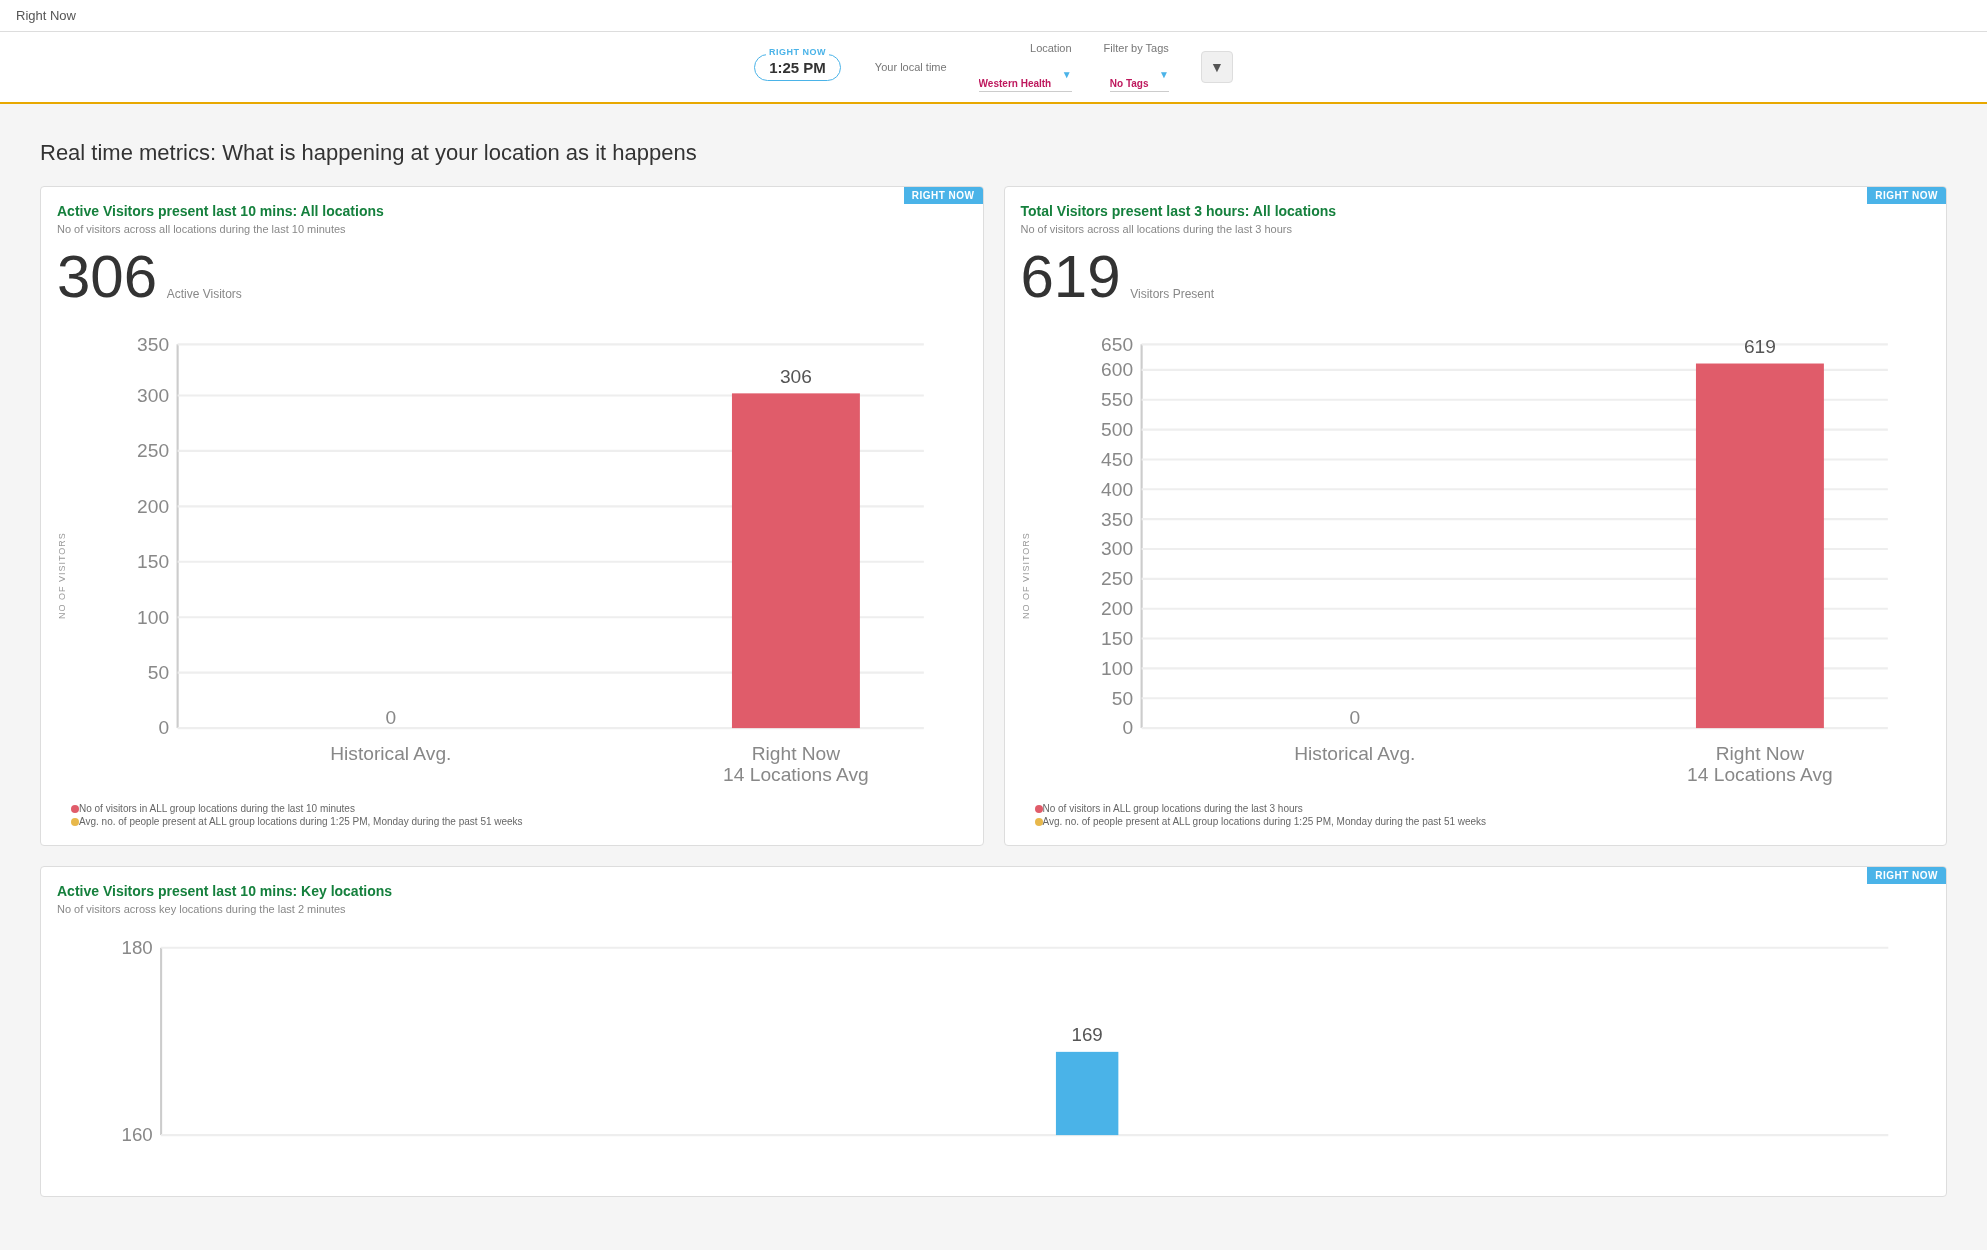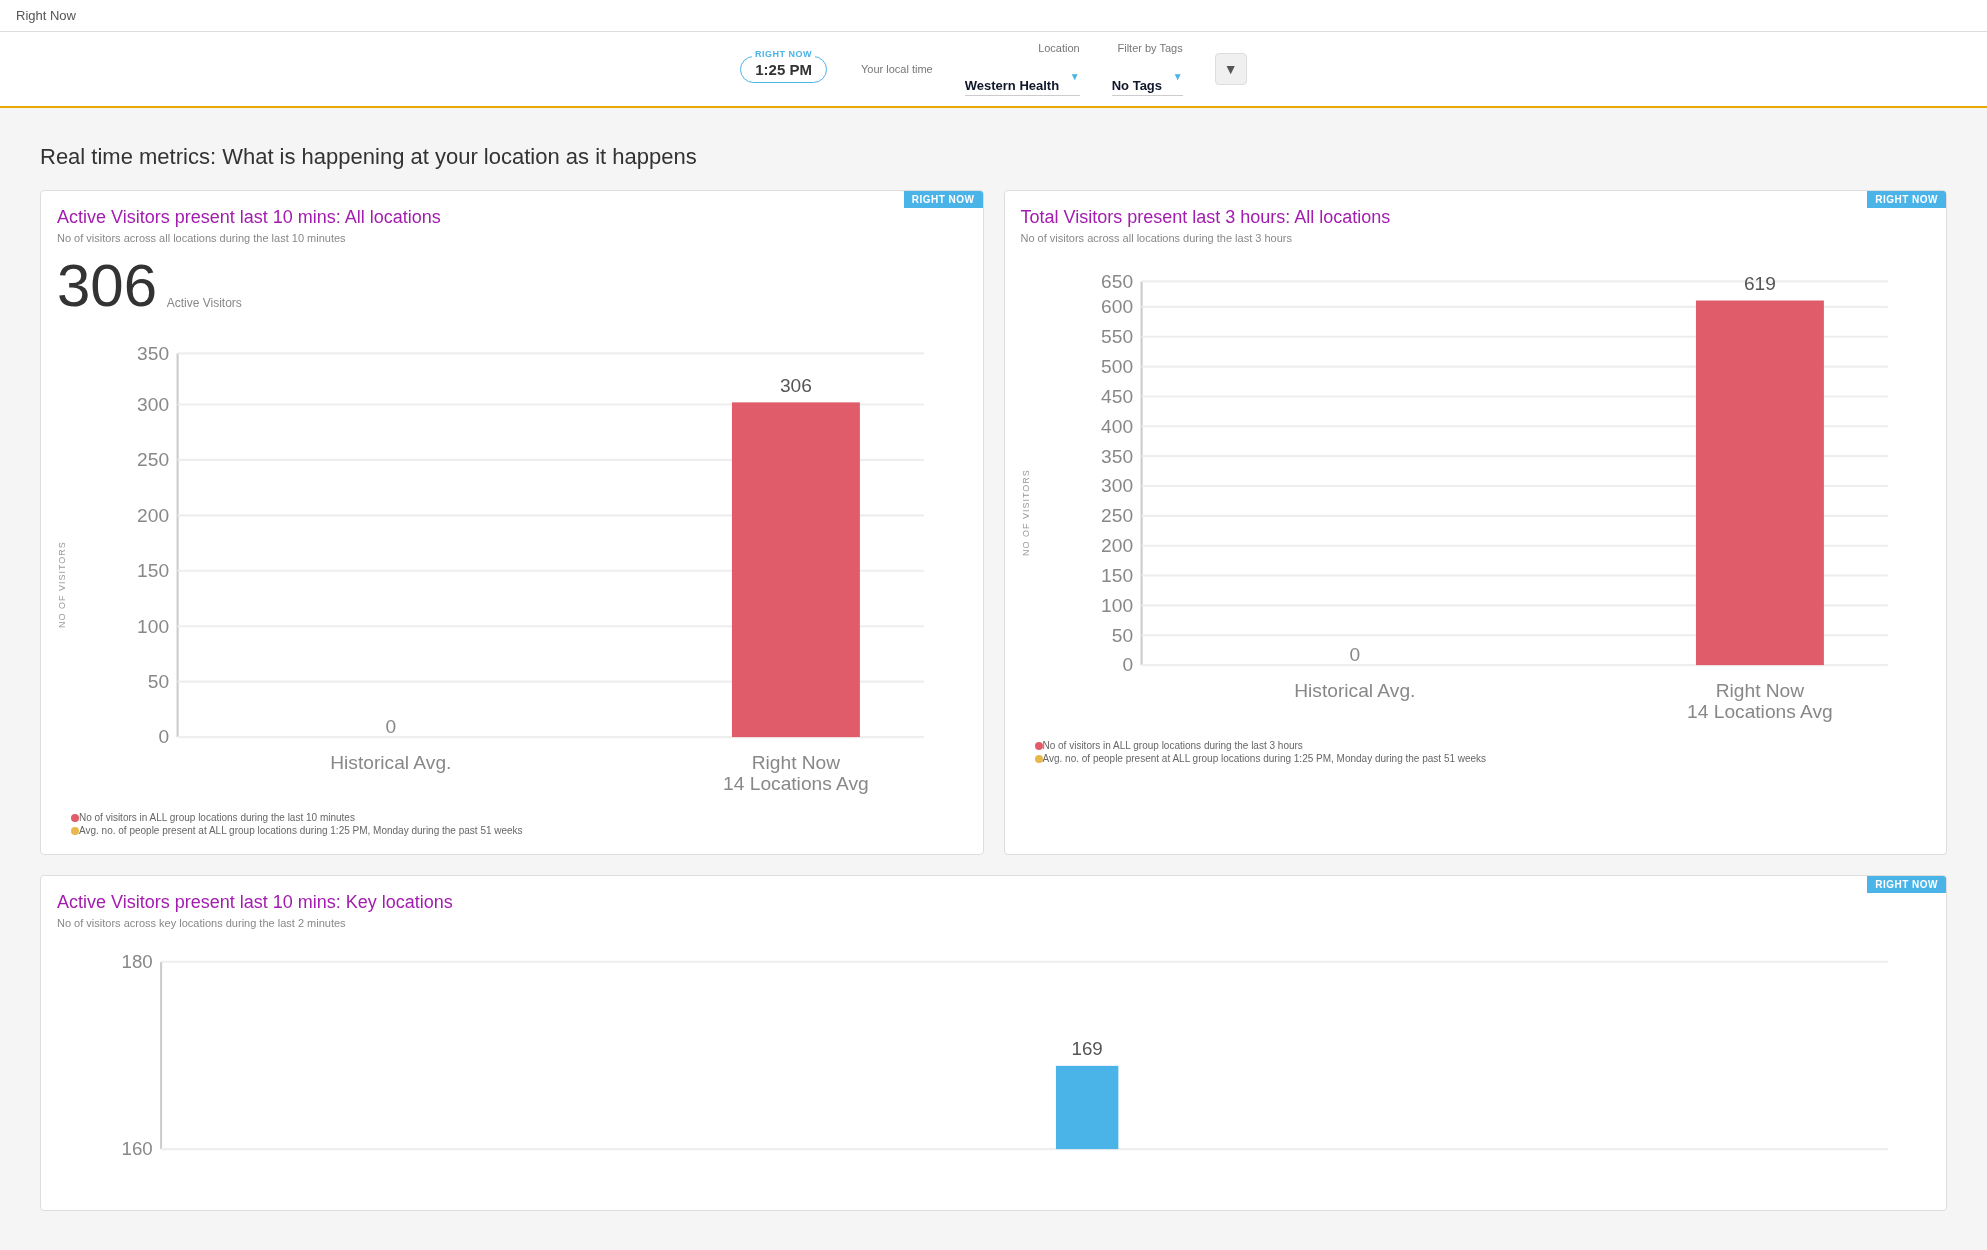--- a/index.html
+++ b/index.html
@@ -51,22 +51,22 @@
     .time-pill-sub { font-size: 11px; color: #777; margin-left: 24px; }
 
     .time-wrapper { display: flex; align-items: center; gap: 10px; }
 
     .dropdown-group { display: flex; flex-direction: column; align-items: flex-end; }
     .dropdown-label { font-size: 11px; color: #777; margin-bottom: 2px; }
     .dropdown-select {
       border: none;
       border-bottom: 1px solid #ccc;
       background: transparent;
-      font-size: 13px;
-      color: #0f172a;
+      font-size: 10px;
+      color: #be185d;
       font-weight: bold;
       cursor: pointer;
       padding: 2px 20px 2px 0;
       appearance: none;
       -webkit-appearance: none;
       position: relative;
       margin-top: 20px;
     }
     .dropdown-wrapper { position: relative; display: inline-block; }
     .dropdown-arrow {
@@ -124,23 +124,23 @@
       background: #4ab3e8;
       color: #fff;
       font-size: 10px;
       font-weight: bold;
       padding: 3px 8px;
       border-radius: 0 3px 0 0;
       letter-spacing: 0.5px;
     }
 
     .card-title {
-      font-size: 18px;
-      font-weight: normal;
-      color: #a21caf;
+      font-size: 14px;
+      font-weight: bold;
+      color: #15803d;
       margin-bottom: 4px;
     }
     .card-subtitle {
       font-size: 11px;
       color: #888;
       margin-bottom: 12px;
     }
 
     .big-number {
       font-size: 60px;
@@ -305,20 +305,24 @@
             </div>
           </div>
         </div>
       </div>
     </div>
 
     <div class="card">
       <div class="right-now-badge">RIGHT NOW</div>
       <div class="card-title">Total Visitors present last 3 hours: All locations</div>
       <div class="card-subtitle">No of visitors across all locations during the last 3 hours</div>
+      <div>
+        <span class="big-number">619</span>
+        <span class="big-number-label">Visitors Present</span>
+      </div>
 
       <div class="chart-container">
         <span class="y-axis-label">NO OF VISITORS</span>
         <div class="chart-area">
           <svg class="chart-svg" viewBox="0 0 420 220">
             <line x1="50" y1="10" x2="50" y2="190" stroke="#ccc" stroke-width="1"></line>
 
             <text x="46" y="193" text-anchor="end" font-size="9" fill="#888">0</text>
             <line x1="50" y1="190" x2="400" y2="190" stroke="#eee" stroke-width="1"></line>
             <text x="46" y="179" text-anchor="end" font-size="9" fill="#888">50</text>

